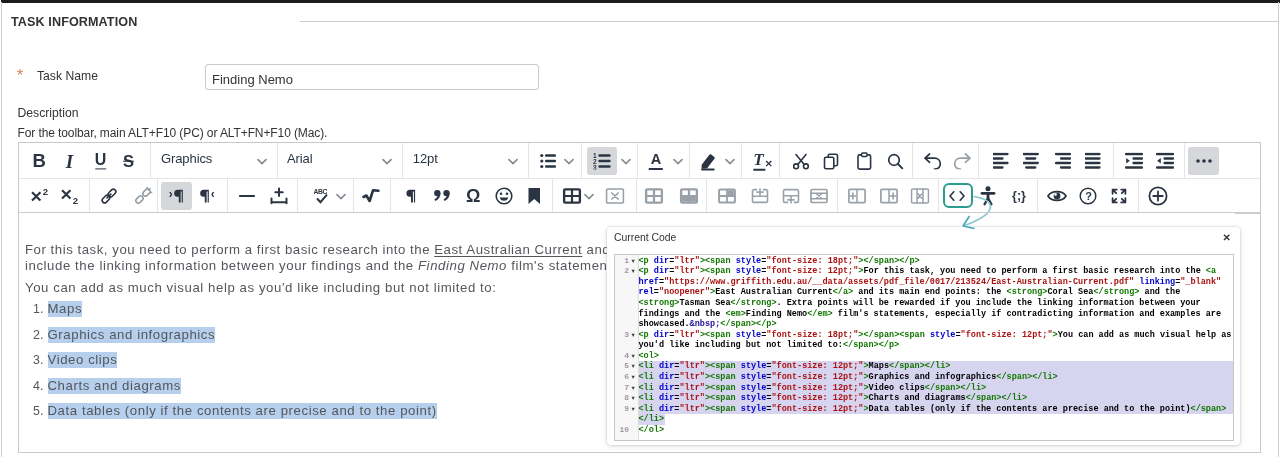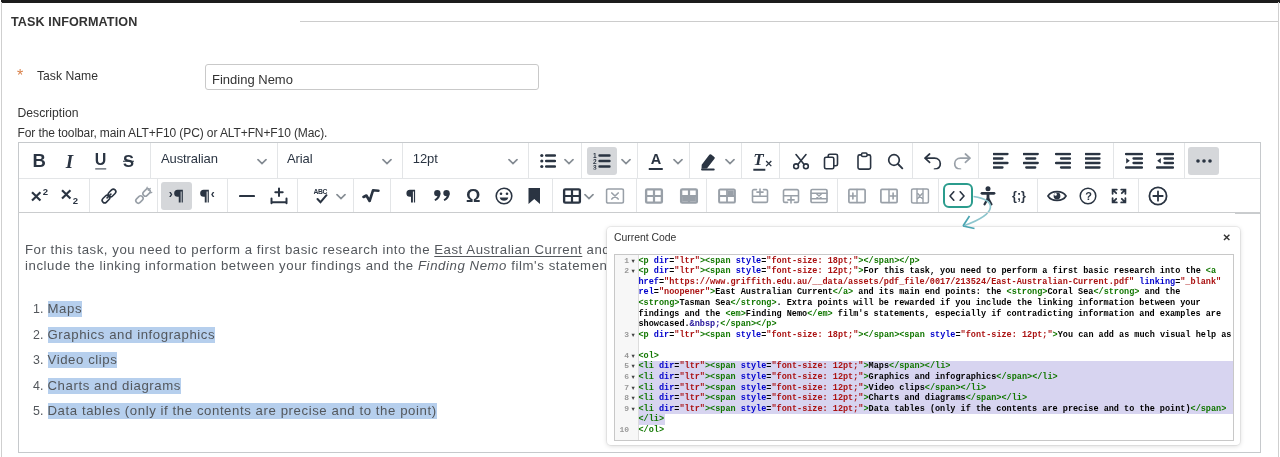--- a/index.html
+++ b/index.html
@@ -64,21 +64,21 @@
       </div>
       <div class="cc" style="left:50.5px;top:17.6px;">
         <span style="font-size:19px;font-weight:bold;font-family:'Liberation Serif', serif;line-height:1;font-style:italic;">I</span>
       </div>
       <div class="cc" style="left:81.5px;top:17.6px;">
         <span style="font-size:16px;font-weight:bold;font-family:'Liberation Sans', sans-serif;line-height:1;border-bottom:1.8px solid currentColor;padding-bottom:1px;line-height:0.95;">U</span>
       </div>
       <div class="cc" style="left:109.5px;top:17.6px;">
         <span style="font-size:16.5px;font-weight:bold;font-family:'Liberation Sans', sans-serif;line-height:1;text-decoration:line-through;">S</span>
       </div>
-      <div class="tb-txt" style="left:142px;top:7.8px;">Australian</div>
+      <div class="tb-txt" style="left:142px;top:7.8px;">Graphics</div>
       <div class="cc" style="left:243px;top:18.6px;">
         <svg width="10" height="7" viewBox="0 0 10 7">
           <path d="M1 1.2 L5 5 L9 1.2" stroke="#848b93" fill="none" stroke-width="1.7" stroke-linecap="round"></path>
         </svg>
       </div>
       <div class="tb-txt" style="left:268px;top:7.8px;">Arial</div>
       <div class="cc" style="left:368px;top:18.6px;">
         <svg width="10" height="7" viewBox="0 0 10 7">
           <path d="M1 1.2 L5 5 L9 1.2" stroke="#848b93" fill="none" stroke-width="1.7" stroke-linecap="round"></path>
         </svg>
@@ -468,20 +468,21 @@
       <div class="vsep" style="left:817.6px;"></div>
       <div class="vsep" style="left:919.2px;"></div>
       <div class="vsep" style="left:1018.0999999999999px;"></div>
       <div class="vsep" style="left:1118.8px;"></div>
     </div>
   </div>
   <div class="abs" style="left:18px;top:212.4px;width:1243px;height:1px;background:#caccce;z-index:3;"></div>
   <div class="abs" id="content">
     <div class="cl" style="left:6px;top:29.3px;"><span style="letter-spacing:0.54px;">For this task, you need to perform a first basic research into the <span style="text-decoration:underline;text-underline-offset:2px;">East Australian Current</span> and its main end points: the Coral Sea and the</span></div>
     <div class="cl" style="left:6px;top:45.4px;">include the linking information between your findings and the <i>Finding Nemo</i> film's statements, especially if contradicting information</div>
+    <div class="cl" style="left:6px;top:66.9px;">You can add as much visual help as you'd like including but not limited to:</div>
     <div class="cl" style="left:14px;top:88.0px;width:1100px;">
       <span style="position:absolute;left:0;width:10px;text-align:right;font-size:12.4px;letter-spacing:0;">1.</span>
       <span class="hl" style="position:absolute;left:14.5px;white-space:pre;">Maps</span>
     </div>
     <div class="cl" style="left:14px;top:113.5px;width:1100px;">
       <span style="position:absolute;left:0;width:10px;text-align:right;font-size:12.4px;letter-spacing:0;">2.</span>
       <span class="hl" style="position:absolute;left:14.5px;white-space:pre;">Graphics and infographics</span>
     </div>
     <div class="cl" style="left:14px;top:139.0px;width:1100px;">
       <span style="position:absolute;left:0;width:10px;text-align:right;font-size:12.4px;letter-spacing:0;">3.</span>
@@ -508,20 +509,21 @@
       <div class="fold" style="top:11.18px;left:16.5px;">▾</div>
       <div class="cline" style="top:11.18px;left:23.5px;"><span class="t">&lt;p </span><span class="a">dir</span>=<span class="s">"ltr"</span><span class="t">&gt;</span><span class="t">&lt;span </span><span class="a">style</span>=<span class="s">"font-size: 12pt;"</span><span class="t">&gt;</span>For this task, you need to perform a first basic research into the <span class="t">&lt;a</span></div>
       <div class="cline" style="top:21.76px;left:23.5px;"><span class="a">href</span>=<span class="s">"https://www.griffith.edu.au/__data/assets/pdf_file/0017/213524/East-Australian-Current.pdf"</span> <span class="a">linking</span>=<span class="s">"_blank"</span></div>
       <div class="cline" style="top:32.34px;left:23.5px;"><span class="a">rel</span>=<span class="s">"noopener"</span><span class="t">&gt;</span>East Australian Current<span class="t">&lt;/a&gt;</span> and its main end points: the <span class="t">&lt;strong&gt;</span>Coral Sea<span class="t">&lt;/strong&gt;</span> and the</div>
       <div class="cline" style="top:53.5px;left:23.5px;">findings and the <span class="t">&lt;em&gt;</span>Finding Nemo<span class="t">&lt;/em&gt;</span> film's statements, especially if contradicting information and examples are</div>
       <div class="cline" style="top:42.92px;left:23.5px;"><span class="t">&lt;strong&gt;</span>Tasman Sea<span class="t">&lt;/strong&gt;</span>. Extra points will be rewarded if you include the linking information between your</div>
       <div class="cline" style="top:64.08px;left:23.5px;">showcased.<span class="m">&amp;nbsp;</span><span class="t">&lt;/span&gt;</span><span class="t">&lt;/p&gt;</span></div>
       <div class="gnum" style="top:74.66px;left:0px;">3</div>
       <div class="fold" style="top:74.66px;left:16.5px;">▾</div>
       <div class="cline" style="top:74.66px;left:23.5px;"><span class="t">&lt;p </span><span class="a">dir</span>=<span class="s">"ltr"</span><span class="t">&gt;</span><span class="t">&lt;span </span><span class="a">style</span>=<span class="s">"font-size: 18pt;"</span><span class="t">&gt;</span><span class="t">&lt;/span&gt;</span><span class="t">&lt;span </span><span class="a">style</span>=<span class="s">"font-size: 12pt;"</span><span class="t">&gt;</span>You can add as much visual help as</div>
+      <div class="cline" style="top:85.24px;left:23.5px;">you'd like including but not limited to:<span class="t">&lt;/span&gt;</span><span class="t">&lt;/p&gt;</span></div>
       <div class="gnum" style="top:95.82px;left:0px;">4</div>
       <div class="fold" style="top:95.82px;left:16.5px;">▾</div>
       <div class="cline" style="top:95.82px;left:23.5px;"><span class="t">&lt;ol&gt;</span></div>
       <div class="sel" style="top:106.39999999999999px;"></div>
       <div class="gnum" style="top:106.39999999999999px;left:0px;">5</div>
       <div class="fold" style="top:106.39999999999999px;left:16.5px;">▾</div>
       <div class="cline" style="top:106.39999999999999px;left:23.5px;"><span class="t">&lt;li </span><span class="a">dir</span>=<span class="s">"ltr"</span><span class="t">&gt;</span><span class="t">&lt;span </span><span class="a">style</span>=<span class="s">"font-size: 12pt;"</span><span class="t">&gt;</span>Maps<span class="t">&lt;/span&gt;</span><span class="t">&lt;/li&gt;</span></div>
       <div class="sel" style="top:116.97999999999999px;"></div>
       <div class="gnum" style="top:116.97999999999999px;left:0px;">6</div>
       <div class="fold" style="top:116.97999999999999px;left:16.5px;">▾</div>

